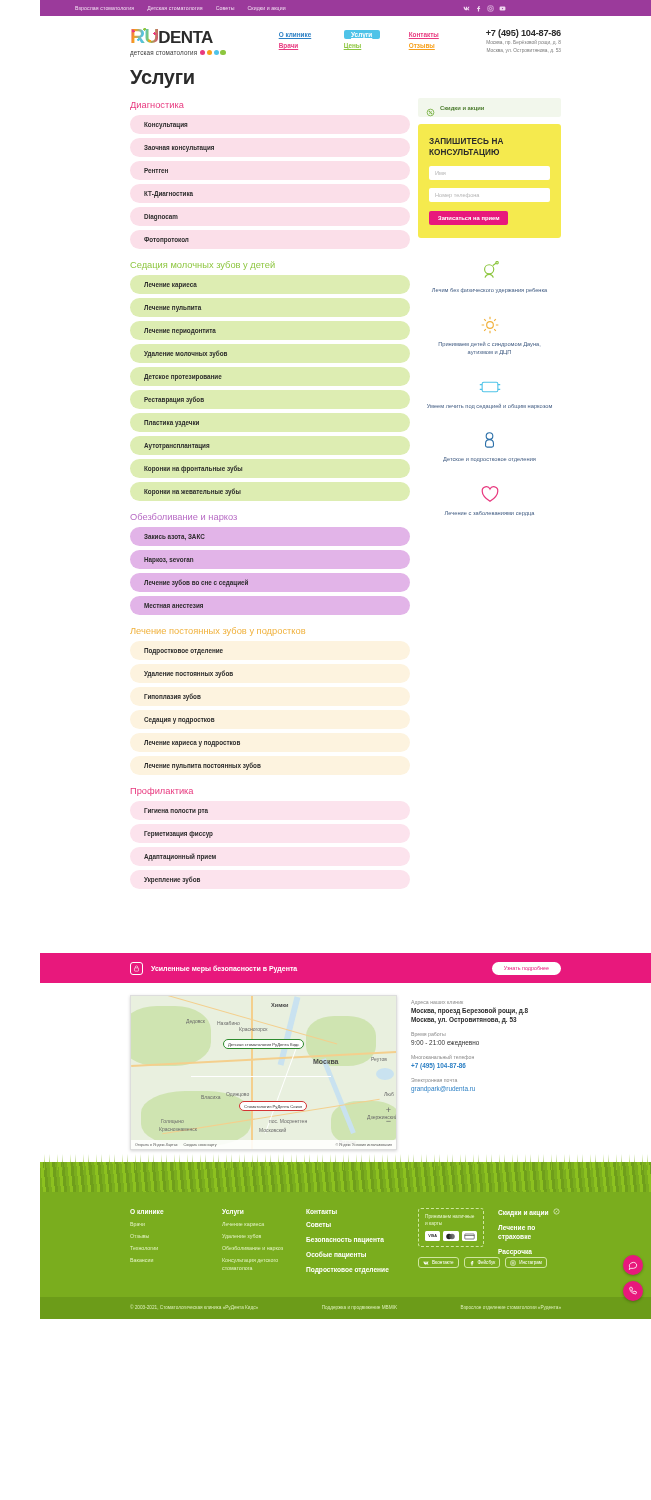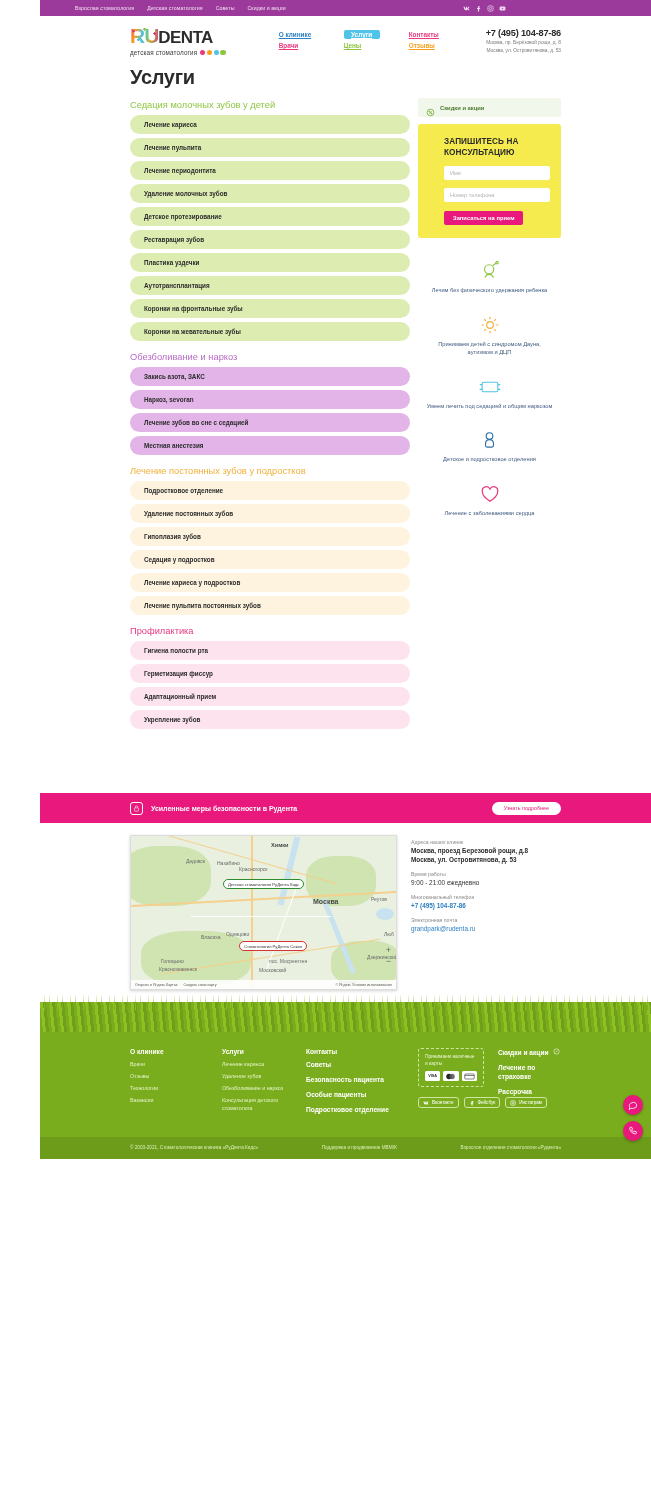--- a/index.html
+++ b/index.html
@@ -134,21 +134,21 @@
 
   
   .promo-badge {
     background: #f2f7ec; border-radius: 2px; height: 19px;
     display: flex; align-items: center; gap: 5px; padding-left: 8px;
     margin-bottom: 7px;
   }
   .promo-badge span.lbl { font-size: 5.8px; color: #4a7a2c; font-weight: bold; }
   .badge-ico { width: 9px; height: 9px; }
 
-  .form-card { background: #f5ea4e; border-radius: 3px; padding: 12px 11px 13px 26px; }
+  .form-card { background: #f5ea4e; border-radius: 3px; padding: 12px 11px 13px 11px; }
   .form-card h3 { font-size: 8.2px; font-weight: bold; color: #2b2b2b; line-height: 1.35; letter-spacing:.1px;}
   .form-card input {
     display: block; width: 100%; height: 14px; border: 0; border-radius: 2px;
     margin-top: 8px; padding: 0 6px; font-size: 5.6px; color: #8a8a8a;
     font-family: inherit; background:#fff;
   }
   .form-card input::placeholder { color: #b4b4b4; }
   .form-card button {
     margin-top: 9px; background: #e8187c; color: #fff; border: 0; border-radius: 2px;
     height: 14px; padding: 0 9px; font-size: 5.8px; font-weight: bold; cursor: pointer;
@@ -357,20 +357,31 @@
     <div class="addr">Москва, пр. Берёзовой рощи, д. 8</div>
     <div class="addr">Москва, ул. Островитянова, д. 53</div>
   </div>
 </header>
 
 <div class="content">
 
   <div class="col-left">
     <h1 class="page-title">Услуги</h1>
     <div id="sections-host">
+          <section>
+            <h2 class="sec-title" style="color: rgb(232, 57, 127);">Диагностика</h2>
+            <ul class="svc bg-pink">
+              <li>Консультация</li>
+              <li>Заочная консультация</li>
+              <li>Рентген</li>
+              <li>КТ-Диагностика</li>
+              <li>Diagnocam</li>
+              <li>Фотопротокол</li>
+            </ul>
+          </section>
           <section>
             <h2 class="sec-title" style="color: rgb(141, 198, 63);">Седация молочных зубов у детей</h2>
             <ul class="svc bg-green">
               <li>Лечение кариеса</li>
               <li>Лечение пульпита</li>
               <li>Лечение периодонтита</li>
               <li>Удаление молочных зубов</li>
               <li>Детское протезирование</li>
               <li>Реставрация зубов</li>
               <li>Пластика уздечки</li>

